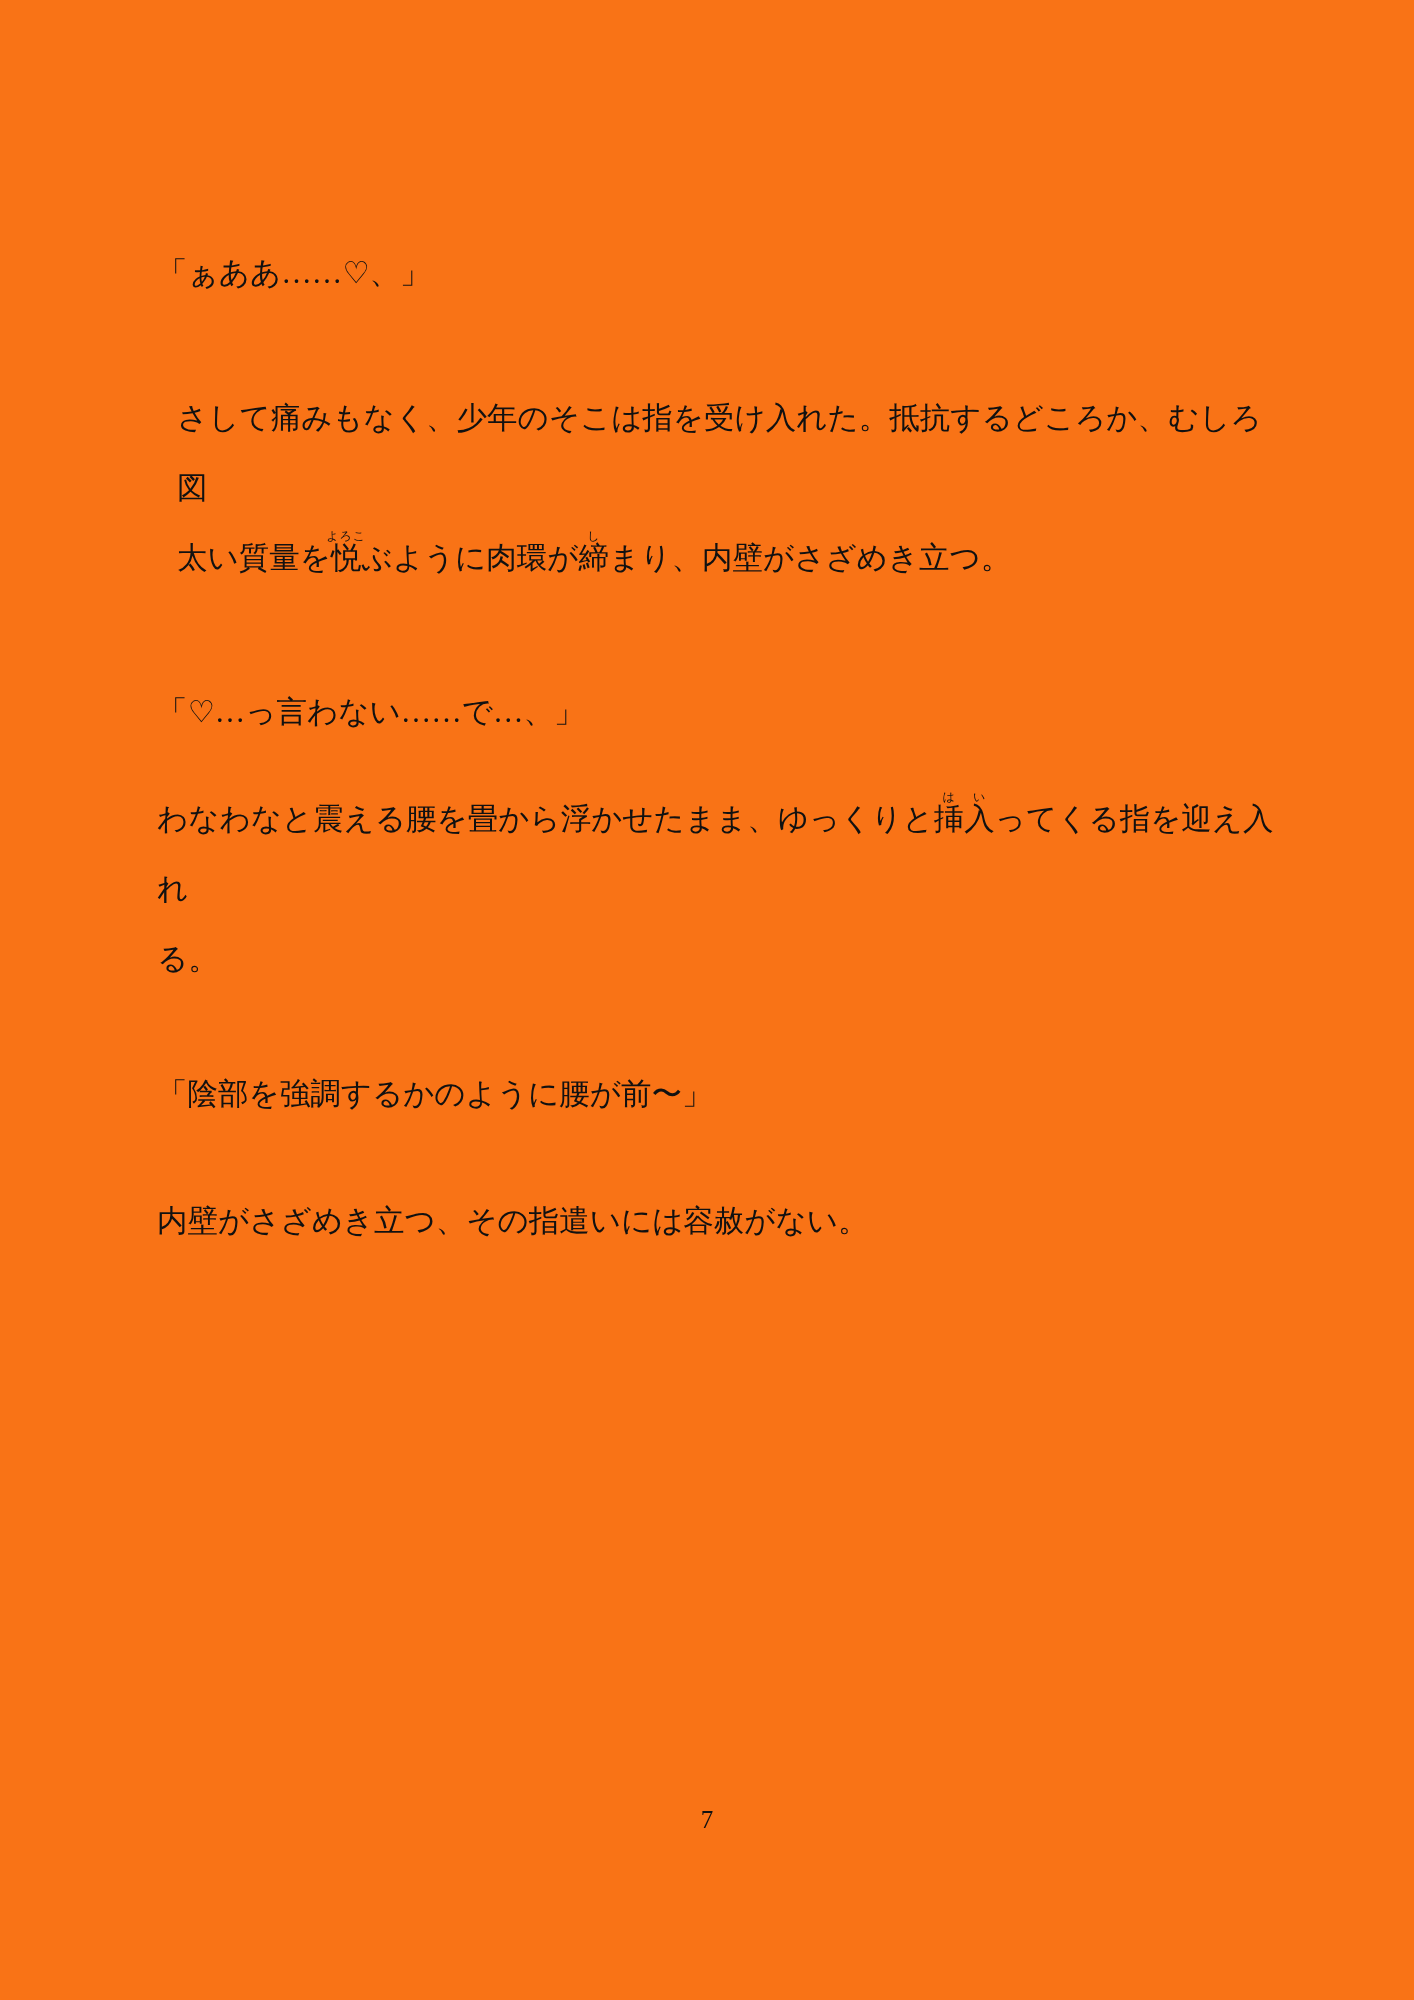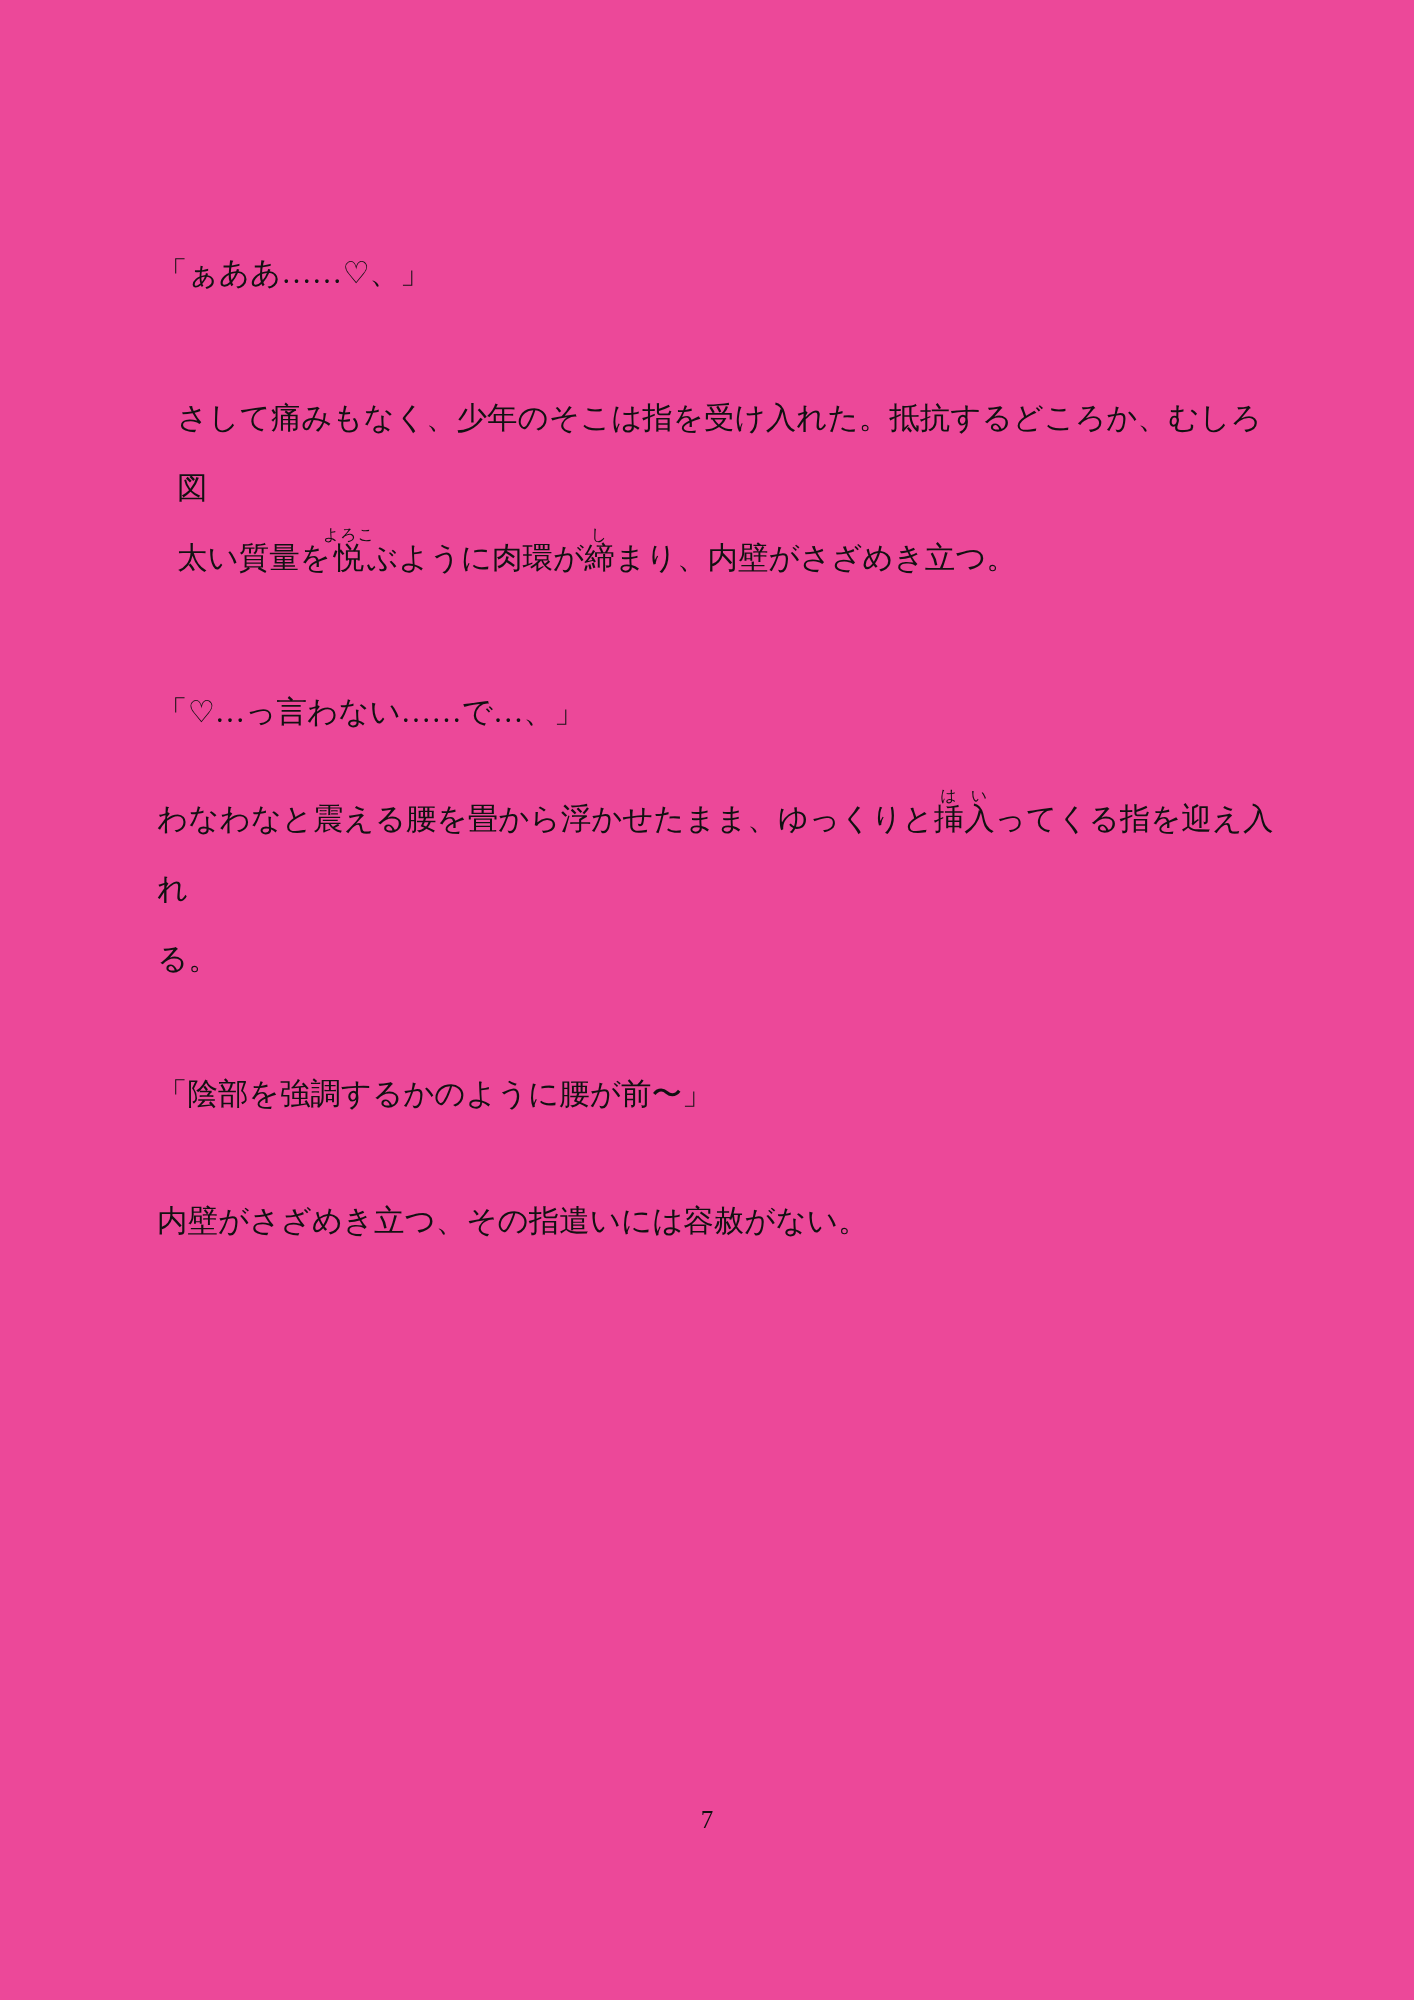--- a/index.html
+++ b/index.html
@@ -4,21 +4,21 @@
 <style>
   html, body {
     margin: 0;
     padding: 0;
     background: #ffffff;
   }
   .page {
     position: relative;
     width: 1414px;
     height: 2000px;
-    background: #ec4899;
+    background: #f97316;
     color: #111111;
     font-family: "Liberation Serif", "DejaVu Serif", serif;
     overflow: hidden;
   }
   .text-column {
     position: absolute;
     left: 157px;
     top: 0;
     width: 1135px;
   }
@@ -36,21 +36,21 @@
   .p3 { margin-top: 85px; }
   .p4 { margin-top: 84px; }
   .p5 { margin-top: 61px; }
   .p6 { margin-top: 102px; }
   .p7 { margin-top: 37px; }
   .p8 { margin-top: 65px; }
   .p9 { margin-top: 57px; }
 
   ruby { ruby-position: over; }
   rt {
-    font-size: 16px;
+    font-size: 12px;
     letter-spacing: 1px;
     font-family: "Liberation Serif", "DejaVu Serif", serif;
   }
   .page-number {
     position: absolute;
     left: 0;
     top: 1800px;
     width: 100%;
     text-align: center;
     font-size: 25px;

